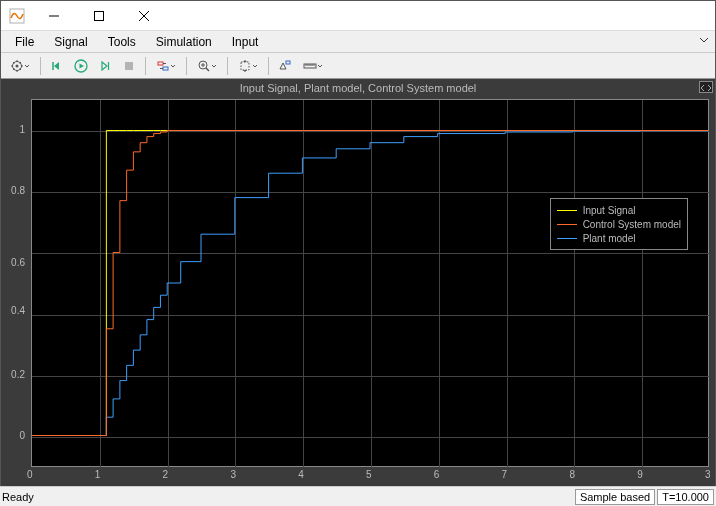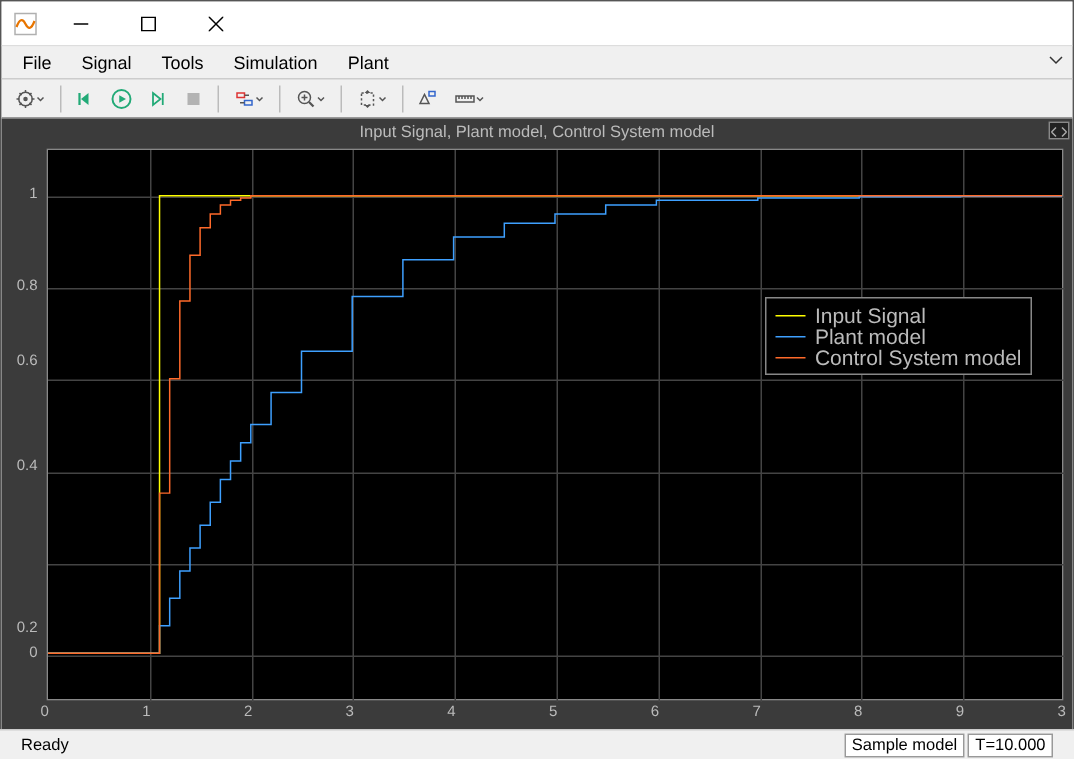--- a/index.html
+++ b/index.html
@@ -19,22 +19,22 @@
 .toolbar .dropdown-tbtn { width: 30px; display: flex; }
 .plot-wrap { position: relative; background: #3b3b3b; }
 .plot-title { position: absolute; top: 3px; left: 0; right: 0; text-align: center; color: #bbb; font-size: 11px; }
 .corner-icon { position: absolute; top: 2px; right: 2px; width: 14px; height: 12px; border: 1px solid #888; background: #222; }
 .plot-area { position: absolute; background: #000; border: 1px solid #888; }
 .grid-line { position: absolute; background: #444; }
 .tick-label { position: absolute; color: #bbb; font-size: 10px; }
 .legend { position: absolute; border: 1px solid #888; background: #000; padding: 4px 6px; }
 .legend-row { display: flex; align-items: center; height: 14px; }
 .legend-swatch { width: 20px; height: 1px; margin-right: 6px; }
-.legend-text { color: #bbb; font-size: 14px; white-space: nowrap; text-align: right; }
-.statusbar { position: absolute; bottom: 0; left: 0; right: 0; height: 20px; background: #f0f0f0; display: flex; align-items: center; padding: 0 14px; border-top: 1px solid #ccc; font-size: 11px; }
+.legend-text { color: #bbb; font-size: 10px; white-space: nowrap; text-align: right; }
+.statusbar { position: absolute; bottom: 0; left: 0; right: 0; height: 20px; background: #f0f0f0; display: flex; align-items: center; padding: 0 2px; border-top: 1px solid #ccc; font-size: 11px; }
 .statusbar .ready { flex: 1; }
 .statusbar .sbox { border: 1px solid #999; padding: 1px 4px; margin-left: 2px; background: #fff; }
 svg.trace { position: absolute; top: 0; left: 0; width: 100%; height: 100%; }
 </style>
 </head>
 <body>
 
 <div class="titlebar">
   <svg class="logo" viewBox="0 0 16 16">
       <rect x="1" y="1" width="14" height="14" fill="#fff" stroke="#b0b0b0"></rect>
@@ -58,21 +58,21 @@
         </svg>
       </div>
   </div>
 </div>
 
 <div class="menubar">
   <div class="menuitem">File</div>
   <div class="menuitem">Signal</div>
   <div class="menuitem">Tools</div>
   <div class="menuitem">Simulation</div>
-  <div class="menuitem">Plant</div>
+  <div class="menuitem">Input</div>
   <svg class="mini-dropdown" width="10" height="10" viewBox="0 0 10 10">
       <path d="M1 3 L5 7 L9 3" stroke="#333" fill="none"></path>
     </svg>
 </div>
 
 <div class="toolbar">
   <div class="tbtn dropdown-tbtn">
       <svg width="14" height="14" viewBox="0 0 14 14">
         <circle cx="7" cy="7" r="4.5" fill="none" stroke="#555"></circle>
         <circle cx="7" cy="7" r="1.5" fill="#555"></circle>
@@ -187,45 +187,45 @@
         <path d="M 0 337.3333333333333 L 33.9 337.3333333333333 L 33.9 337.3333333333333 L 67.8 337.3333333333333 L 67.8 337.3333333333333 L 74.58000000000001 337.3333333333333 L 74.58000000000001 30.666666666666686 L 81.36 30.666666666666686 L 81.36 30.666666666666686 L 88.14 30.666666666666686 L 88.14 30.666666666666686 L 94.91999999999999 30.666666666666686 L 94.91999999999999 30.666666666666686 L 101.7 30.666666666666686 L 101.7 30.666666666666686 L 108.48 30.666666666666686 L 108.48 30.666666666666686 L 115.25999999999999 30.666666666666686 L 115.25999999999999 30.666666666666686 L 122.03999999999999 30.666666666666686 L 122.03999999999999 30.666666666666686 L 128.82 30.666666666666686 L 128.82 30.666666666666686 L 135.6 30.666666666666686 L 135.6 30.666666666666686 L 149.16000000000003 30.666666666666686 L 149.16000000000003 30.666666666666686 L 169.5 30.666666666666686 L 169.5 30.666666666666686 L 203.4 30.666666666666686 L 203.4 30.666666666666686 L 237.29999999999998 30.666666666666686 L 237.29999999999998 30.666666666666686 L 271.2 30.666666666666686 L 271.2 30.666666666666686 L 305.1 30.666666666666686 L 305.1 30.666666666666686 L 339 30.666666666666686 L 339 30.666666666666686 L 372.90000000000003 30.666666666666686 L 372.90000000000003 30.666666666666686 L 406.8 30.666666666666686 L 406.8 30.666666666666686 L 474.59999999999997 30.666666666666686 L 474.59999999999997 30.666666666666686 L 542.4 30.666666666666686 L 542.4 30.666666666666686 L 610.2 30.666666666666686 L 610.2 30.666666666666686 L 678 30.666666666666686 L 678 30.666666666666686" stroke="#ffff00" fill="none" stroke-width="1"></path>
         <path d="M 0 337.3333333333333 L 33.9 337.3333333333333 L 33.9 337.3333333333333 L 67.8 337.3333333333333 L 67.8 337.3333333333333 L 74.58000000000001 337.3333333333333 L 74.58000000000001 318.93333333333334 L 81.36 318.93333333333334 L 81.36 300.5333333333333 L 88.14 300.5333333333333 L 88.14 282.1333333333333 L 94.91999999999999 282.1333333333333 L 94.91999999999999 266.8 L 101.7 266.8 L 101.7 251.4666666666667 L 108.48 251.4666666666667 L 108.48 236.13333333333333 L 115.25999999999999 236.13333333333333 L 115.25999999999999 220.80000000000004 L 122.03999999999999 220.80000000000004 L 122.03999999999999 208.53333333333336 L 128.82 208.53333333333336 L 128.82 196.26666666666668 L 135.6 196.26666666666668 L 135.6 184.00000000000003 L 149.16000000000003 184.00000000000003 L 149.16000000000003 162.53333333333336 L 169.5 162.53333333333336 L 169.5 134.9333333333334 L 203.4 134.9333333333334 L 203.4 98.13333333333333 L 237.29999999999998 98.13333333333333 L 237.29999999999998 73.60000000000008 L 271.2 73.60000000000008 L 271.2 58.26666666666671 L 305.1 58.26666666666671 L 305.1 49.06666666666672 L 339 49.06666666666672 L 339 42.933333333333394 L 372.90000000000003 42.933333333333394 L 372.90000000000003 36.80000000000001 L 406.8 36.80000000000001 L 406.8 33.73333333333335 L 474.59999999999997 33.73333333333335 L 474.59999999999997 32.200000000000045 L 542.4 32.200000000000045 L 542.4 31.28000000000003 L 610.2 31.28000000000003 L 610.2 30.973333333333414 L 678 30.973333333333414 L 678 30.666666666666686" stroke="#3ea0ff" fill="none" stroke-width="1"></path>
         <path d="M 0 337.3333333333333 L 33.9 337.3333333333333 L 33.9 337.3333333333333 L 67.8 337.3333333333333 L 67.8 337.3333333333333 L 74.58000000000001 337.3333333333333 L 74.58000000000001 230.00000000000003 L 81.36 230.00000000000003 L 81.36 153.33333333333337 L 88.14 153.33333333333337 L 88.14 101.20000000000005 L 94.91999999999999 101.20000000000005 L 94.91999999999999 70.53333333333336 L 101.7 70.53333333333336 L 101.7 52.133333333333326 L 108.48 52.133333333333326 L 108.48 42.933333333333394 L 115.25999999999999 42.933333333333394 L 115.25999999999999 36.80000000000001 L 122.03999999999999 36.80000000000001 L 122.03999999999999 33.73333333333335 L 128.82 33.73333333333335 L 128.82 32.200000000000045 L 135.6 32.200000000000045 L 135.6 30.666666666666686 L 149.16000000000003 30.666666666666686 L 149.16000000000003 30.666666666666686 L 169.5 30.666666666666686 L 169.5 30.666666666666686 L 203.4 30.666666666666686 L 203.4 30.666666666666686 L 237.29999999999998 30.666666666666686 L 237.29999999999998 30.666666666666686 L 271.2 30.666666666666686 L 271.2 30.666666666666686 L 305.1 30.666666666666686 L 305.1 30.666666666666686 L 339 30.666666666666686 L 339 30.666666666666686 L 372.90000000000003 30.666666666666686 L 372.90000000000003 30.666666666666686 L 406.8 30.666666666666686 L 406.8 30.666666666666686 L 474.59999999999997 30.666666666666686 L 474.59999999999997 30.666666666666686 L 542.4 30.666666666666686 L 542.4 30.666666666666686 L 610.2 30.666666666666686 L 610.2 30.666666666666686 L 678 30.666666666666686 L 678 30.666666666666686" stroke="#ff6a2a" fill="none" stroke-width="1"></path>
       </svg>
       <div class="legend" style="right: 20px; top: 98.1333px;">
         <div class="legend-row">
           <div class="legend-swatch" style="background: rgb(255, 255, 0);"></div>
           <div class="legend-text">Input Signal</div>
         </div>
         <div class="legend-row">
+          <div class="legend-swatch" style="background: rgb(255, 106, 42);"></div>
+          <div class="legend-text">Control System model</div>
+        </div>
+        <div class="legend-row">
           <div class="legend-swatch" style="background: rgb(62, 160, 255);"></div>
           <div class="legend-text">Plant model</div>
-        </div>
-        <div class="legend-row">
-          <div class="legend-swatch" style="background: rgb(255, 106, 42);"></div>
-          <div class="legend-text">Control System model</div>
         </div>
       </div>
     </div>
 <div class="tick-label" style="left: 26px; top: 390px;">0</div>
     <div class="tick-label" style="left: 93.8px; top: 390px;">1</div>
     <div class="tick-label" style="left: 161.6px; top: 390px;">2</div>
     <div class="tick-label" style="left: 229.4px; top: 390px;">3</div>
     <div class="tick-label" style="left: 297.2px; top: 390px;">4</div>
     <div class="tick-label" style="left: 365px; top: 390px;">5</div>
     <div class="tick-label" style="left: 432.8px; top: 390px;">6</div>
     <div class="tick-label" style="left: 500.6px; top: 390px;">7</div>
     <div class="tick-label" style="left: 568.4px; top: 390px;">8</div>
     <div class="tick-label" style="left: 636.2px; top: 390px;">9</div>
     <div class="tick-label" style="left: 704px; top: 390px;">3</div>
     <div class="tick-label" style="right: 690px; top: 351.333px;">0</div>
-    <div class="tick-label" style="right: 690px; top: 290px; margin-top: 44px;">0.2</div>
+    <div class="tick-label" style="right: 690px; top: 290px;">0.2</div>
     <div class="tick-label" style="right: 690px; top: 226px;">0.4</div>
-    <div class="tick-label" style="right: 690px; top: 156px;">0.6</div>
+    <div class="tick-label" style="right: 690px; top: 178px;">0.6</div>
     <div class="tick-label" style="right: 690px; top: 106px; padding-left: 20px;">0.8</div>
     <div class="tick-label" style="right: 690px; top: 44.6667px;">1</div>
   </div>
 
 <div class="statusbar">
   <span class="ready">Ready</span>
-  <span class="sbox">Sample model</span>
+  <span class="sbox">Sample based</span>
   <span class="sbox">T=10.000</span>
 </div>
 
 </body></html>

